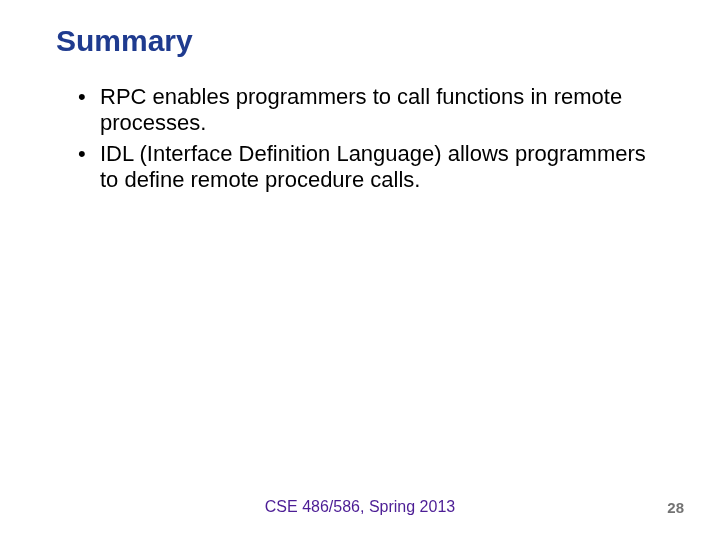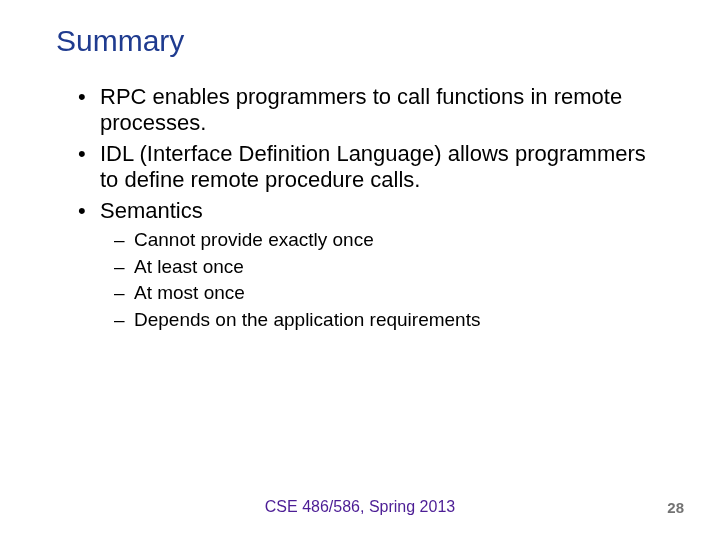--- a/index.html
+++ b/index.html
@@ -14,21 +14,21 @@
   }
   .slide {
     box-sizing: border-box;
     width: 720px;
     height: 540px;
     padding: 24px 48px 0 56px;
     position: relative;
   }
   .title {
     color: #1f3b8f;
-    font-weight: normal;
+    font-weight: bold;
     font-size: 30px;
     margin: 0 0 26px 0;
   }
   ul.bullets {
     list-style: none;
     margin: 16px;
     padding: 0;
     font-size: 22px;
     line-height: 1.2;
   }
@@ -82,26 +82,17 @@
 </style>
 </head>
 <body>
 
 <div class="slide">
   <h1 class="title">Summary</h1>
 
   <ul class="bullets">
     <li>RPC enables programmers to call functions in remote processes.</li>
     <li>IDL (Interface Definition Language) allows programmers to define remote procedure calls.</li>
-    <li>
-      <span>Semantics</span>
-      <ul class="sub">
-        <li>Cannot provide exactly once</li>
-        <li>At least once</li>
-        <li>At most once</li>
-        <li>Depends on the application requirements</li>
-      </ul>
-    </li>
   </ul>
 
   <div class="footer-center">CSE 486/586, Spring 2013</div>
   <div class="footer-num">28</div>
 </div>
 
 </body></html>

